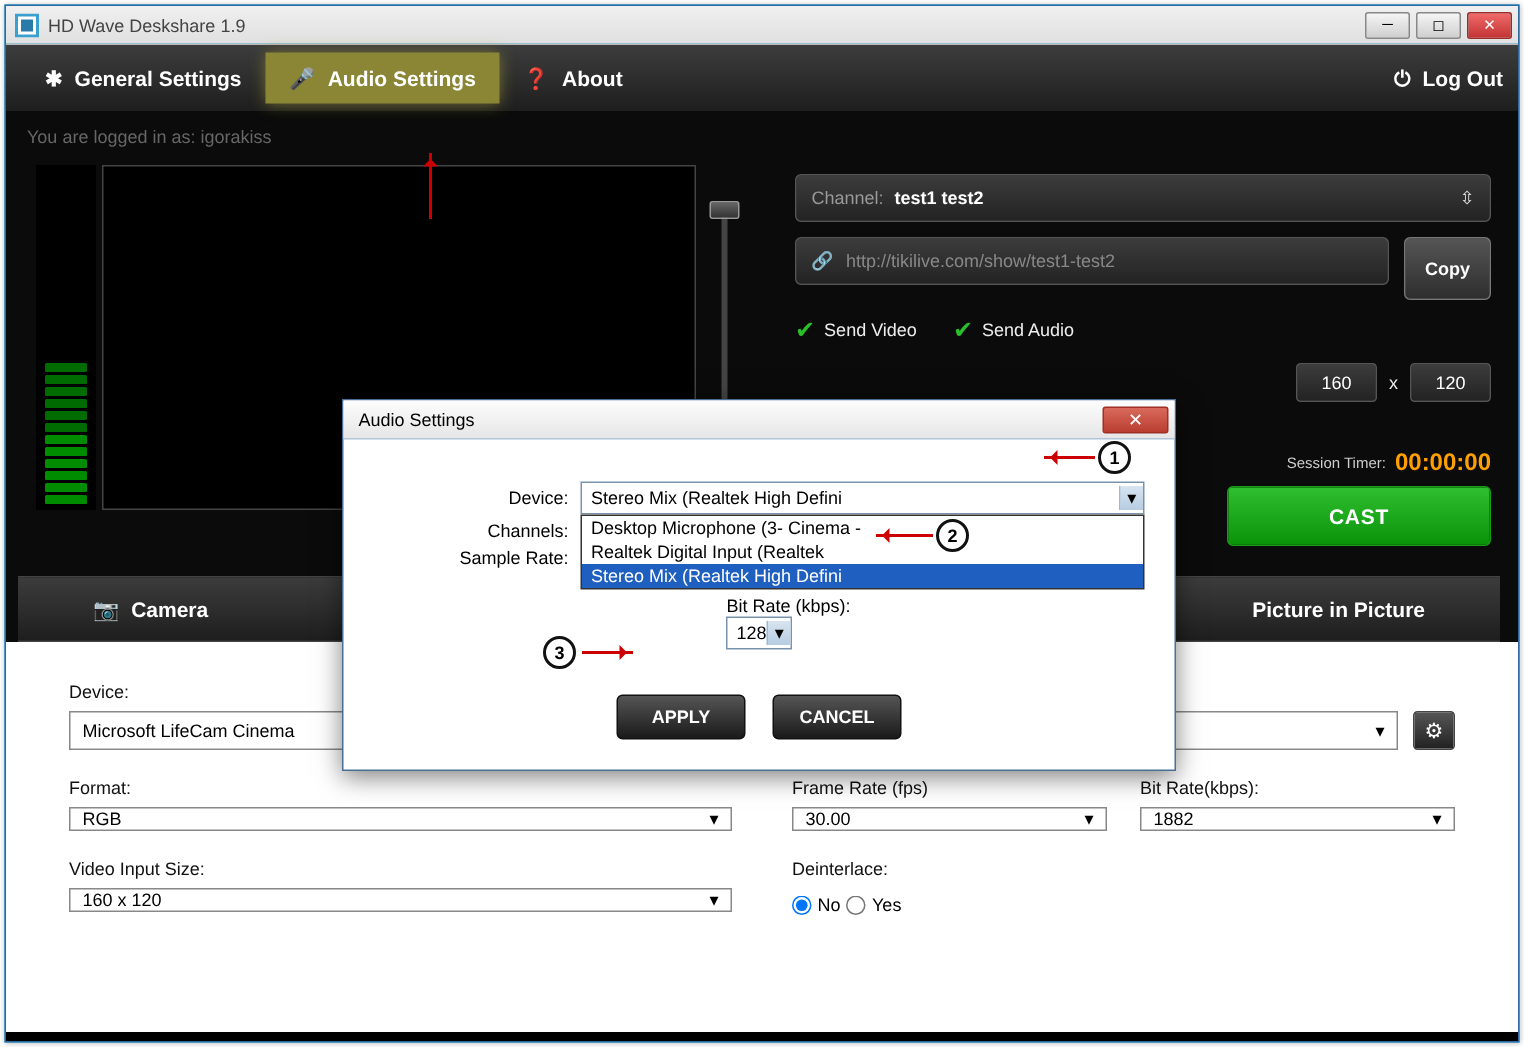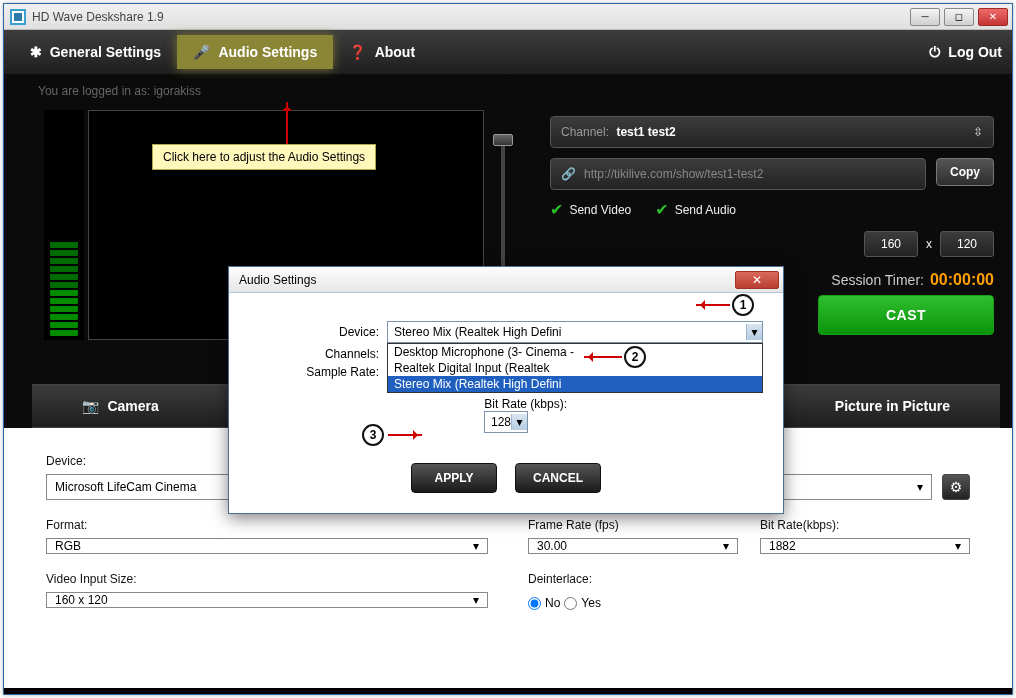--- a/index.html
+++ b/index.html
@@ -18,21 +18,21 @@
   .app-body{ background:#000; height:calc(100% - 26px); position:relative; }
 
   
   .topbar { height:44px; background:linear-gradient(#3d3d3d,#1e1e1e); display:flex; align-items:center; padding:0 10px; justify-content:space-between;}
   .top-left{ display:flex; align-items:center; }
   .top-tab{ display:flex; align-items:center; gap:8px; color:#fff; font-weight:bold; font-size:14px; padding:0 16px; height:34px;cursor:pointer;}
   .top-tab.highlight{ background:#8a8636; box-shadow:0 0 10px rgba(138,134,54,.8);}
   .tab-icon{ color:#fff; }
   .logout-btn{ display:flex; align-items:center; gap:8px; color:#fff; font-weight:bold; font-size:14px;cursor:pointer;}
 
-  .dark-area{ background:#0b0b0b; padding:0 12px 0 28px; }
+  .dark-area{ background:#0b0b0b; padding:0 12px 0 8px; }
   .login-line{ color:#666; font-size:12px; padding:10px 0 6px 6px;}
   .login-line .user{ color:#666;}
 
   .preview-row{ display:flex; gap:12px; align-items:flex-start; padding:0 6px 6px 6px; position:relative; min-height:280px;}
   .preview-col{ flex:0 0 500px;}
   .meters-box{ display:flex; gap:4px; padding:6px; }
   .vu{ width:40px; height:230px; background:#000; display:flex; flex-direction:column-reverse; gap:2px; padding:4px 6px; }
   .vu-bar{ height:6px; background:#006b00; border-radius:1px;}
   .vu-bar.high{ background:#008c00;}
   .screen-prev{ width:396px; height:230px; background:#000; border:1px solid #444;}
@@ -40,28 +40,28 @@
   .slider-track{width:4px;height:170px;background:#444;border-radius:2px;position:relative;}
   .slider-thumb{position:absolute;top:-6px;left:-8px;width:20px;height:12px;background:linear-gradient(#666,#333);border:1px solid #999;border-radius:2px;}
 
   .right-col{ flex:1; padding-top:12px;}
   .chan-row{ display:flex; align-items:center; background:linear-gradient(#3c3c3c,#232323); border:1px solid #555; border-radius:4px; height:32px; padding:0 10px; color:#eee; font-size:12px; margin-bottom:10px; justify-content:space-between;}
   .chan-label{ color:#999;}
   .chan-val{ color:#fff; font-weight:bold; margin-left:4px;}
   .chan-arrow{ color:#ddd;}
   .url-row{ display:flex; gap:10px; margin-bottom:10px;}
   .url-box{flex:1;height:32px;background:linear-gradient(#3c3c3c,#232323);border:1px solid #555;border-radius:4px;display:flex;align-items:center;padding:0 10px;color:#888;font-size:12px;gap:8px;}
-  .copy-btn{ width:58px;height:28px;background:linear-gradient(#555,#2e2e2e);border:1px solid #777;border-radius:4px;color:#fff;font-weight:bold;font-size:12px;cursor:pointer;}
+  .copy-btn{ width:58px;height:42px;background:linear-gradient(#555,#2e2e2e);border:1px solid #777;border-radius:4px;color:#fff;font-weight:bold;font-size:12px;cursor:pointer;}
   .checks-row{ display:flex; gap:24px; align-items:center; font-size:12px; margin-bottom:12px;}
   .chk{ display:flex; align-items:center; gap:6px; color:#eee;}
   .chk .tick{ color:#2abf2a; font-size:16px;}
 
-  .size-row{ display:flex; align-items:center; gap:8px; color:#eee; font-size:12px; margin-bottom:14px;}
+  .size-row{ display:flex; align-items:center; gap:8px; color:#eee; font-size:12px; margin-bottom:32px;}
   .size-box{ width:54px; height:26px; background:linear-gradient(#3c3c3c,#232323); border:1px solid #555; border-radius:3px; color:#fff; display:flex; align-items:center; justify-content:center;}
-  .timer-label{ margin-left:auto; color:#ccc; font-size:14px;}
+  .timer-label{ margin-left:auto; color:#ccc; font-size:10px;}
   .timer-val{ color:#ff9f00; font-weight:bold;}
   .broadcast-btn{ width:176px; height:40px;background:linear-gradient(#2fbf2f,#0a930a);border:1px solid #17a017;border-radius:4px;color:#fff;font-weight:bold;font-size:14px;letter-spacing:.5px;cursor:pointer; float:right; }
 
   .mid-tabs{ clear:both; height:44px; background:linear-gradient(#3c3c3c,#1e1e1e); display:flex; align-items:center; justify-content:space-between; padding:0 50px; border-top:1px solid #444; border-bottom:1px solid #444;}
   .mid-tab{ color:#fff; font-weight:bold; font-size:14px; display:flex; align-items:center; gap:8px; cursor:pointer;}
 
   .lower-panel{ background:#fff; padding:26px 42px; height:260px; display:flex; gap:40px;}
   .form-col{ flex:1; display:flex; flex-direction:column; gap:18px;}
   .form-row{ display:flex; flex-direction:column; gap:6px;}
   .form-label{ font-size:12px; color:#111;}
@@ -300,21 +300,20 @@
             <label class="radio">
                 <input type="radio" style="">
                 <span>Yes</span>
               </label>
           </div>
         </div>
       </div>
     </div>
 
     <div class="arrow-down"></div>
-    <div class="tooltip">Click here to adjust the Audio Settings</div>
 
     <div class="dialog">
       <div class="dlg-title">
         <span>Audio Settings</span>
         <div class="dlg-close">✕</div>
       </div>
       <div class="dlg-body">
         <div class="dlg-row">
           <label>Device:</label>
           <div class="dlg-select-wrap">

